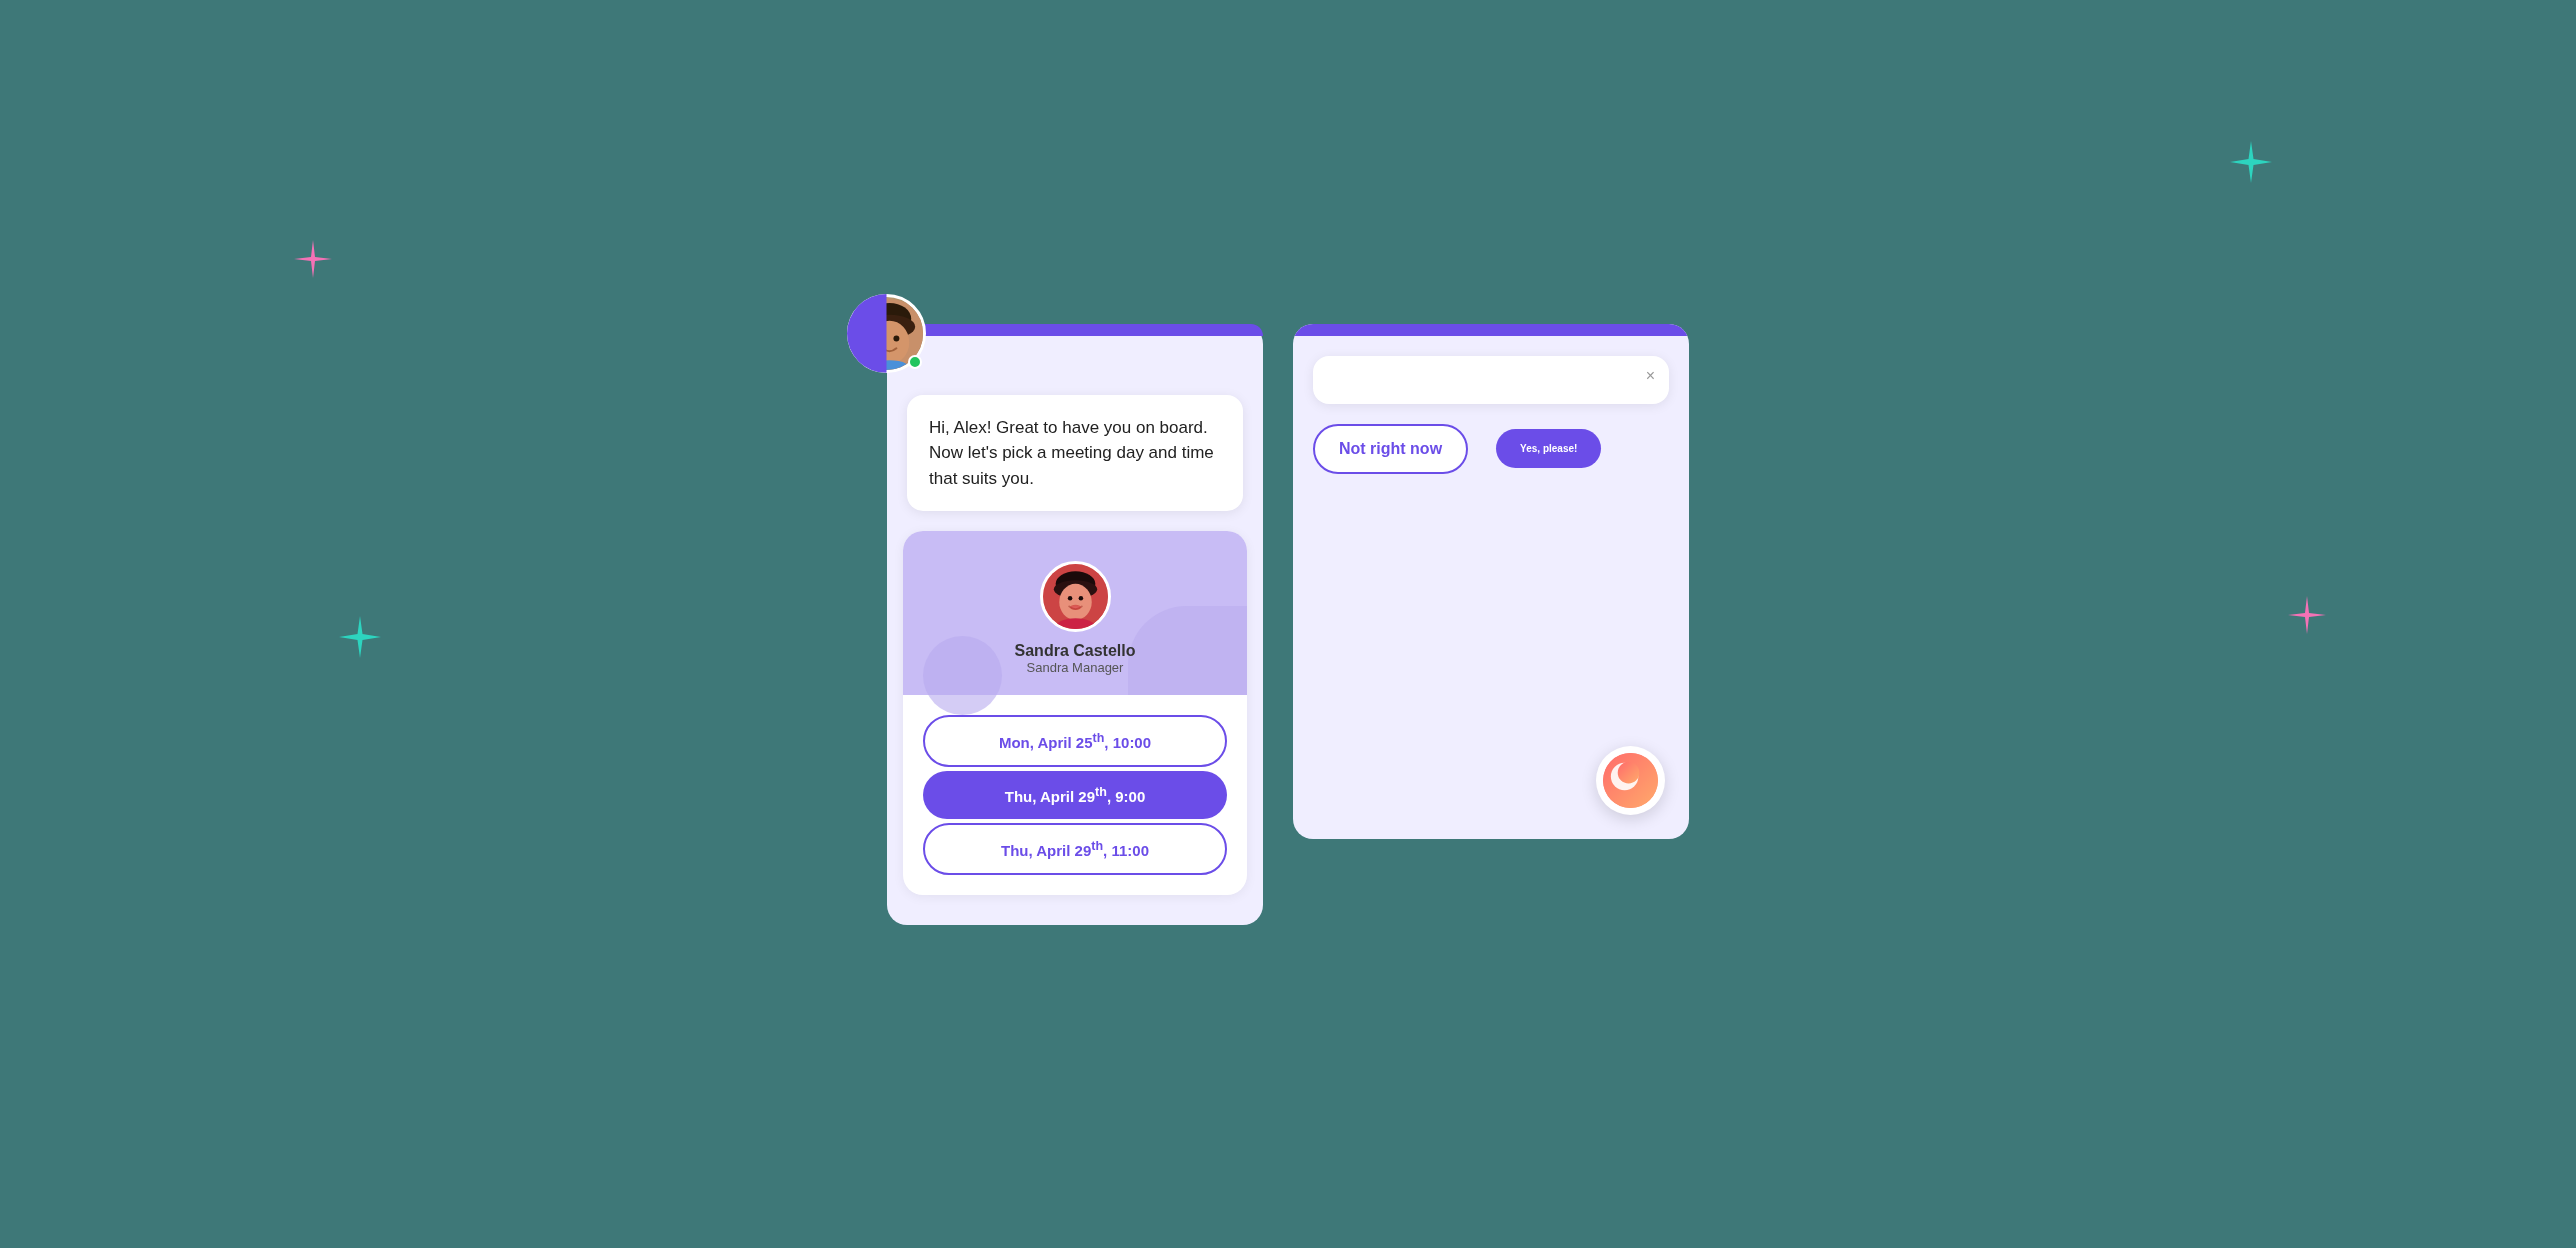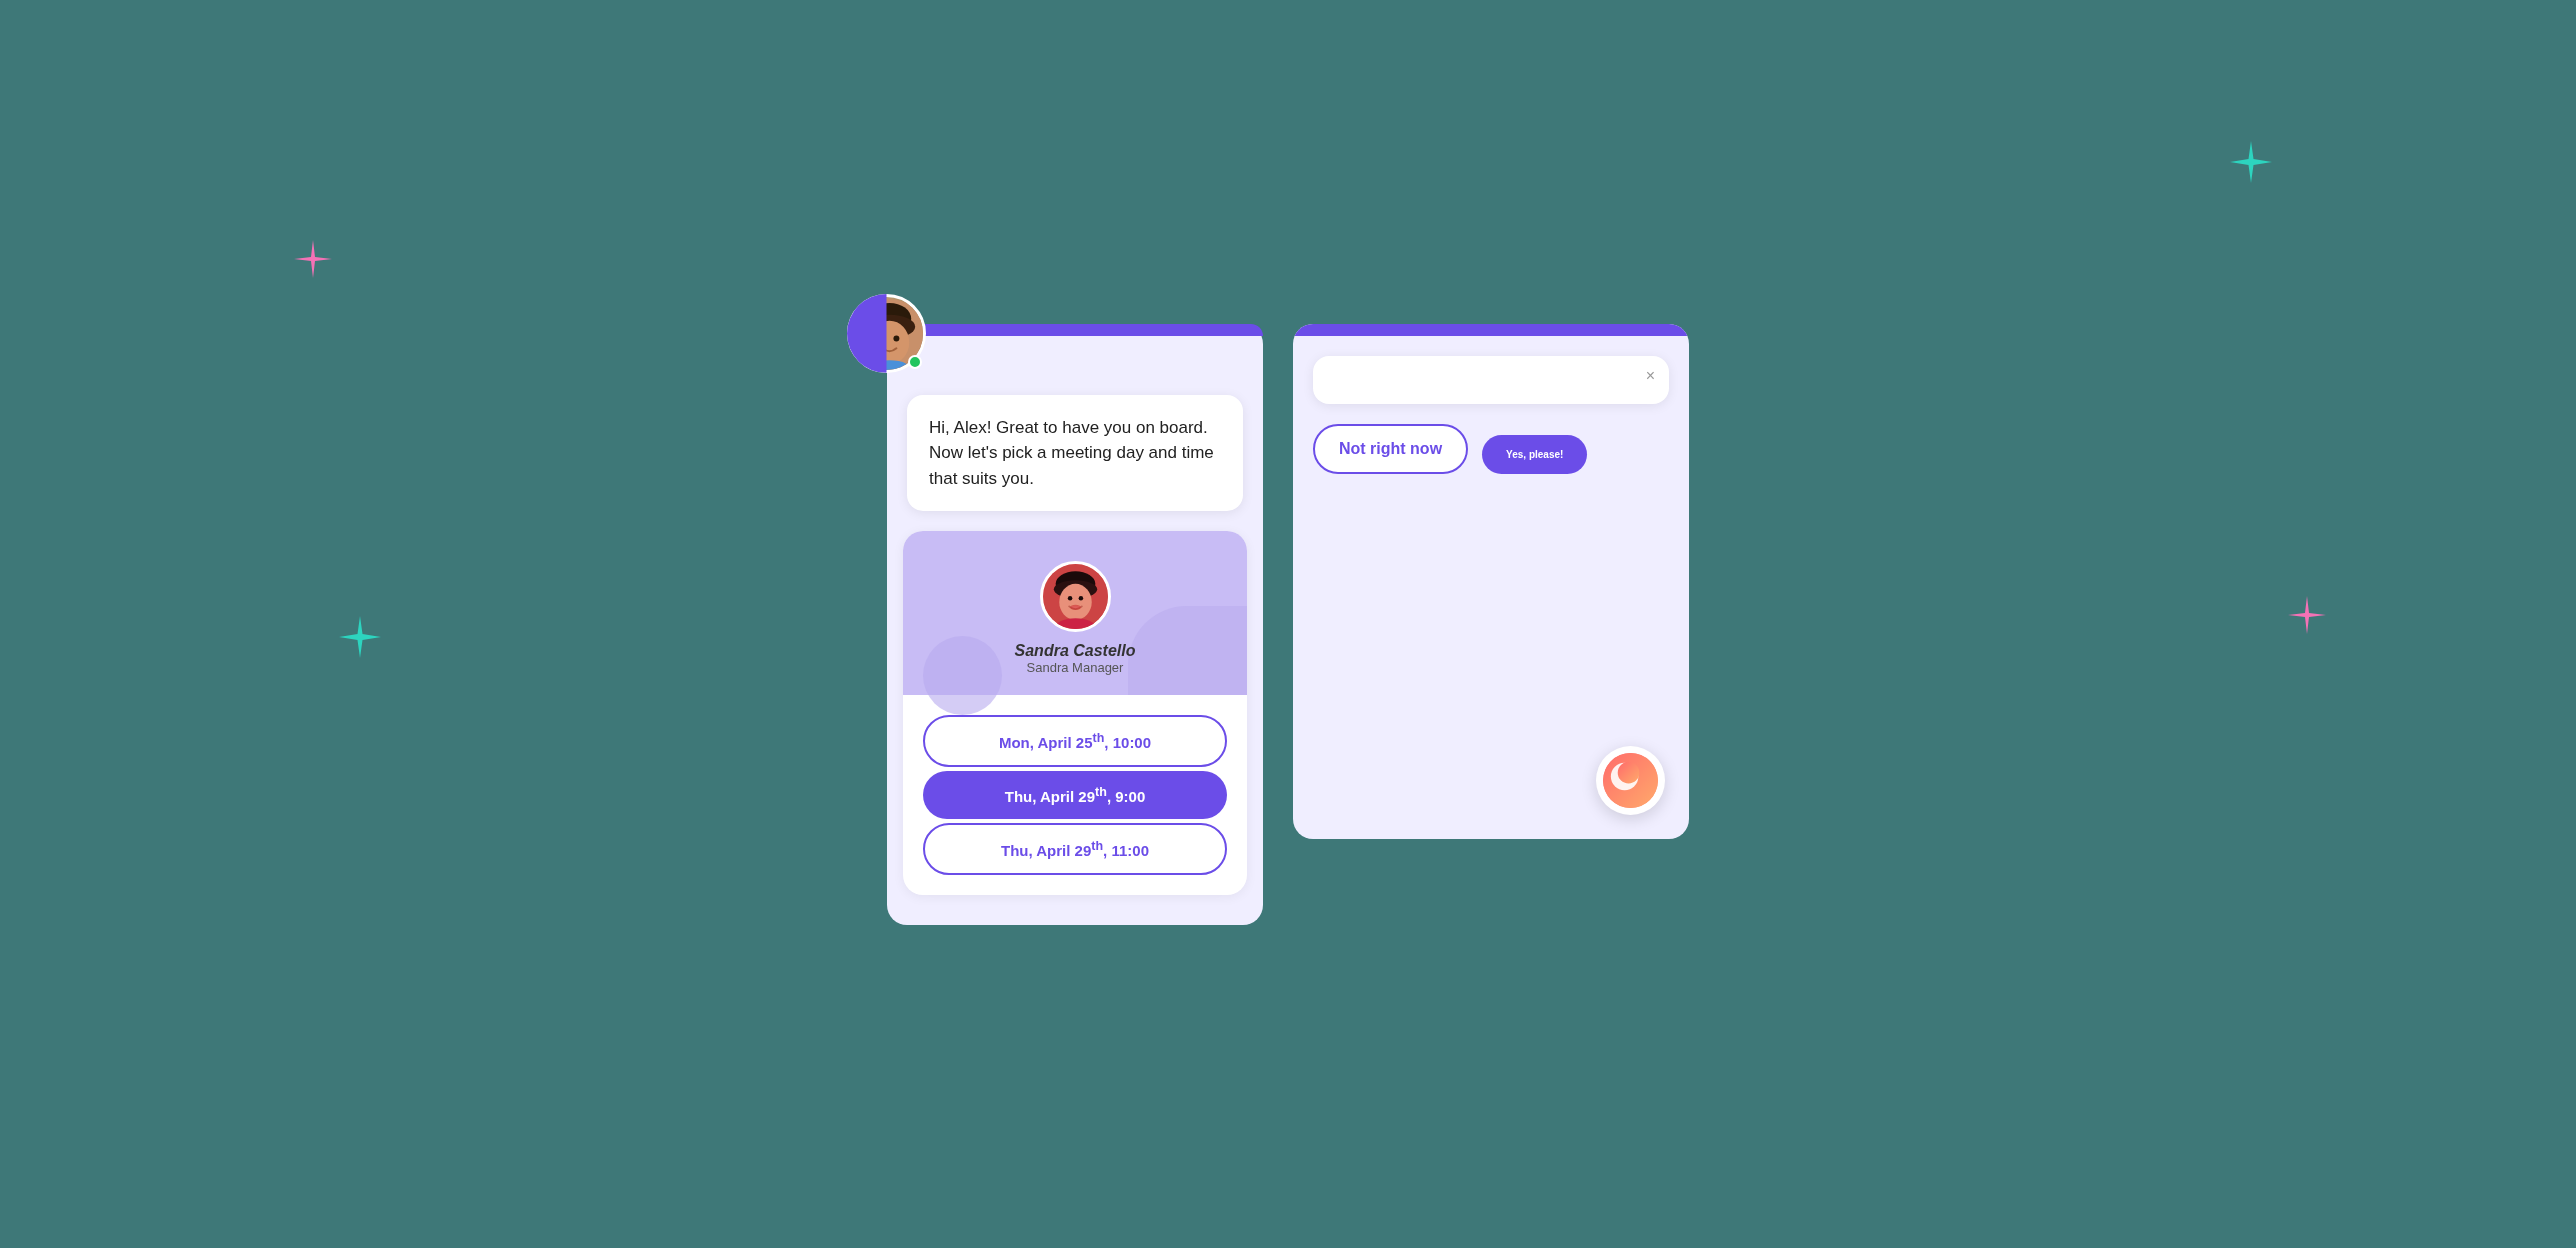--- a/index.html
+++ b/index.html
@@ -153,21 +153,20 @@
       justify-content: center;
       font-size: 32px;
     }
 
     .sales-name {
       font-size: 16px;
       font-weight: 700;
       color: #333;
       margin-top: 10px;
       z-index: 1;
-      font-style: italic;
     }
 
     .sales-title {
       font-size: 13px;
       color: #555;
       z-index: 1;
     }
 
     .booking-slots {
       padding: 20px;
@@ -243,22 +242,22 @@
     .popup-text {
       font-size: 17px;
       line-height: 1.5;
       color: #222;
       margin-top: 4px;
     }
 
     
     .popup-actions {
       display: flex;
-      gap: 14px;
-      align-items: flex-end;
+      gap: 28px;
+      align-items: center;
     }
 
     .btn-outline-purple {
       border: 2px solid #6b4de8;
       color: #6b4de8;
       background: white;
       border-radius: 30px;
       padding: 14px 24px;
       font-size: 16px;
       font-weight: 600;

